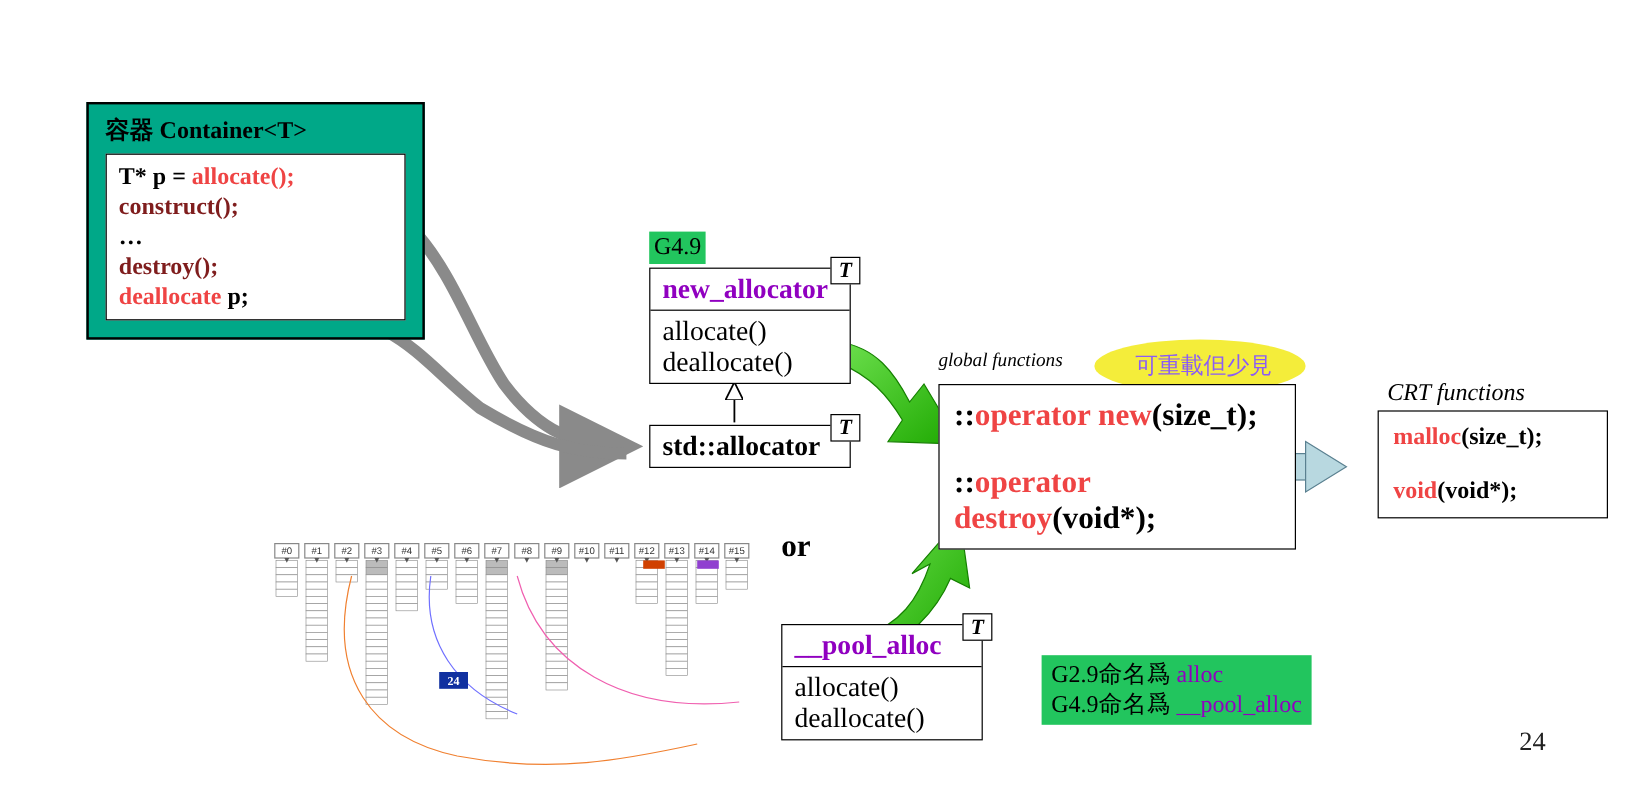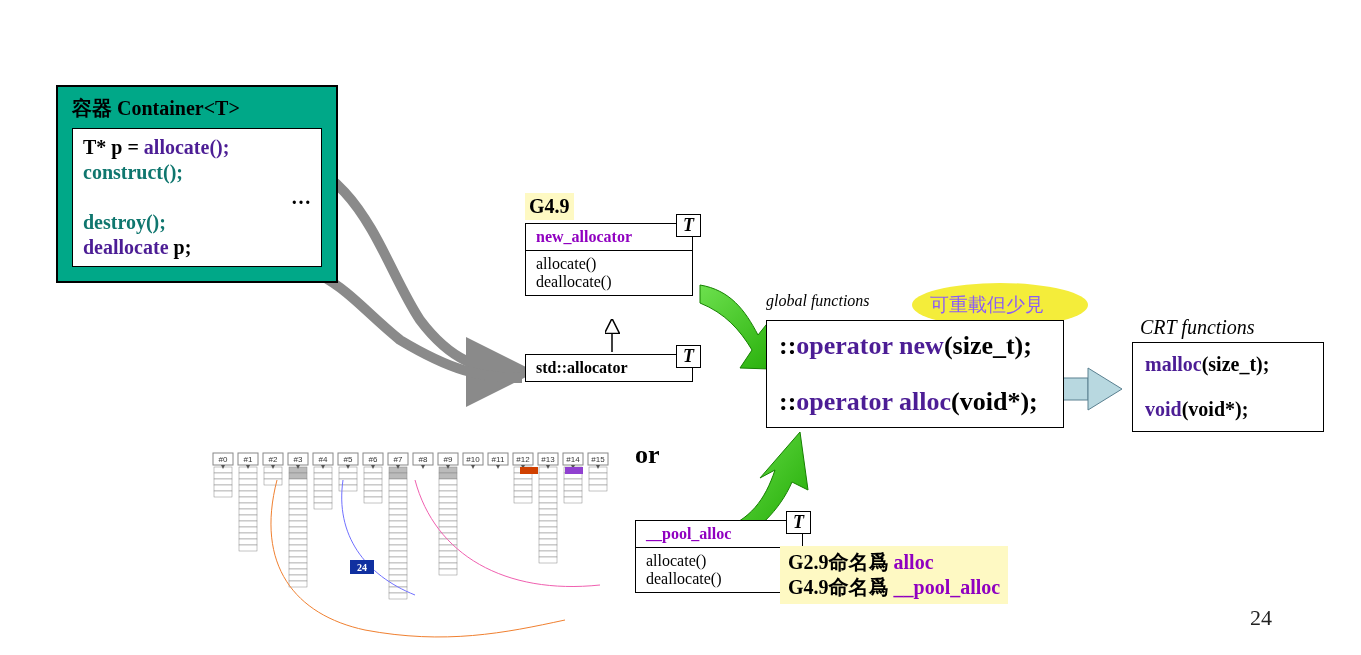--- a/index.html
+++ b/index.html
@@ -5,49 +5,49 @@
   body {
     margin: 0;
     padding: 0;
     font-family: "Times New Roman", serif;
     width: 1361px;
     height: 655px;
     position: relative;
     background: #fff;
     overflow: hidden;
   }
-  .abs { position: absolute; }
+  .abs { position: absolute; margin-left: 16px; }
   .container-box {
     background: #00a888;
     border: 2px solid #000;
     padding: 8px 14px 14px 14px;
   }
   .container-title {
     color: #000;
     font-weight: bold;
     font-size: 20px;
     margin-bottom: 6px;
   }
   .code-box {
     background: #fff;
     border: 1px solid #000;
     padding: 6px 10px;
     font-size: 20px;
     line-height: 1.25;
     font-weight: bold;
   }
-  .red { color: #4c1d95; }
-  .blue { color: #0f766e; }
+  .red { color: #ef4444; }
+  .blue { color: #7f1d1d; }
   .purple { color: #9000c0; }
-  .black { color: #000; text-align: right; }
-  .cyan-bg { background: #fef9c3; font-weight: bold; padding: 2px 4px; display: inline-block; }
+  .black { color: #000; }
+  .cyan-bg { background: #22c55e; font-weight: normal; padding: 2px 4px; display: inline-block; }
   .uml-box {
     border: 1.5px solid #000;
     background: #fff;
-    font-size: 16px;
+    font-size: 23px;
   }
   .uml-head { border-bottom: 1.5px solid #000; padding: 4px 10px; font-weight: bold; }
   .uml-body { padding: 4px 10px; }
   .T-badge {
     border: 1px solid #000;
     background: #fff;
     font-weight: bold;
     font-style: italic;
     font-size: 18px;
     padding: 0 6px;
@@ -130,31 +130,31 @@
   </div>
 </div>
 <div class="abs T-badge" style="left:786px; top:511px;">T</div>
 
 <div class="abs italic" style="left:766px; top:292px; font-size:16px;">global functions</div>
 <div class="abs" style="left:930px; top:292px; font-size:19px; color:#8b5cf6;">可重載但少見</div>
 
 <div class="abs uml-box" style="left:766px; top:320px; width:272px; padding:10px 12px; font-weight:bold; font-size:26px;">
   <div><span class="black">::</span><span class="red">operator new</span><span class="black">(size_t);</span></div>
   <div style="height:26px;"></div>
-  <div><span class="black">::</span><span class="red">operator alloc</span><span class="black">(void*);</span></div>
+  <div><span class="black">::</span><span class="red">operator destroy</span><span class="black">(void*);</span></div>
 </div>
 
 <div class="abs italic" style="left:1140px; top:316px; font-size:20px;">CRT functions</div>
 <div class="abs uml-box" style="left:1132px; top:342px; width:166px; padding:10px 12px; font-weight:bold; font-size:20px;">
   <div><span class="red">malloc</span><span class="black">(size_t);</span></div>
   <div style="height:22px;"></div>
   <div><span class="red">void</span><span class="black">(void*);</span></div>
 </div>
 
-<div class="abs cyan-bg" style="left:780px; top:546px; font-size:20px; line-height:1.25; padding:4px 8px;">
+<div class="abs cyan-bg" style="left:852px; top:546px; font-size:20px; line-height:1.25; padding:4px 8px;">
   <div><span>G2.9命名爲 </span><span class="purple">alloc</span></div>
   <div><span>G4.9命名爲 </span><span class="purple">__pool_alloc</span></div>
 </div>
 
 <div class="abs pagenum" style="left:1250px; top:605px;">24</div>
 
 <div class="abs" style="left:205px; top:445px; width:420px; height:200px;">
   <svg width="420" height="200">
 
     <g font-size="8" font-family="sans-serif" fill="#333">

